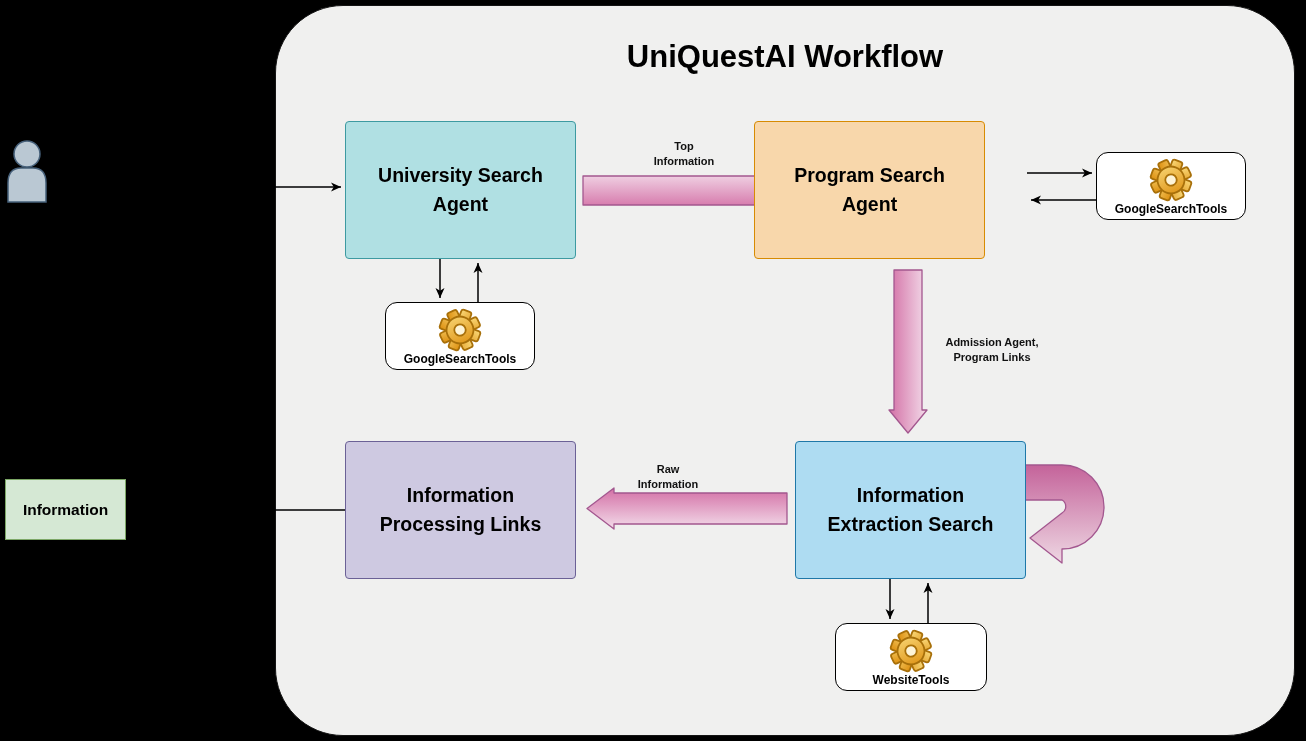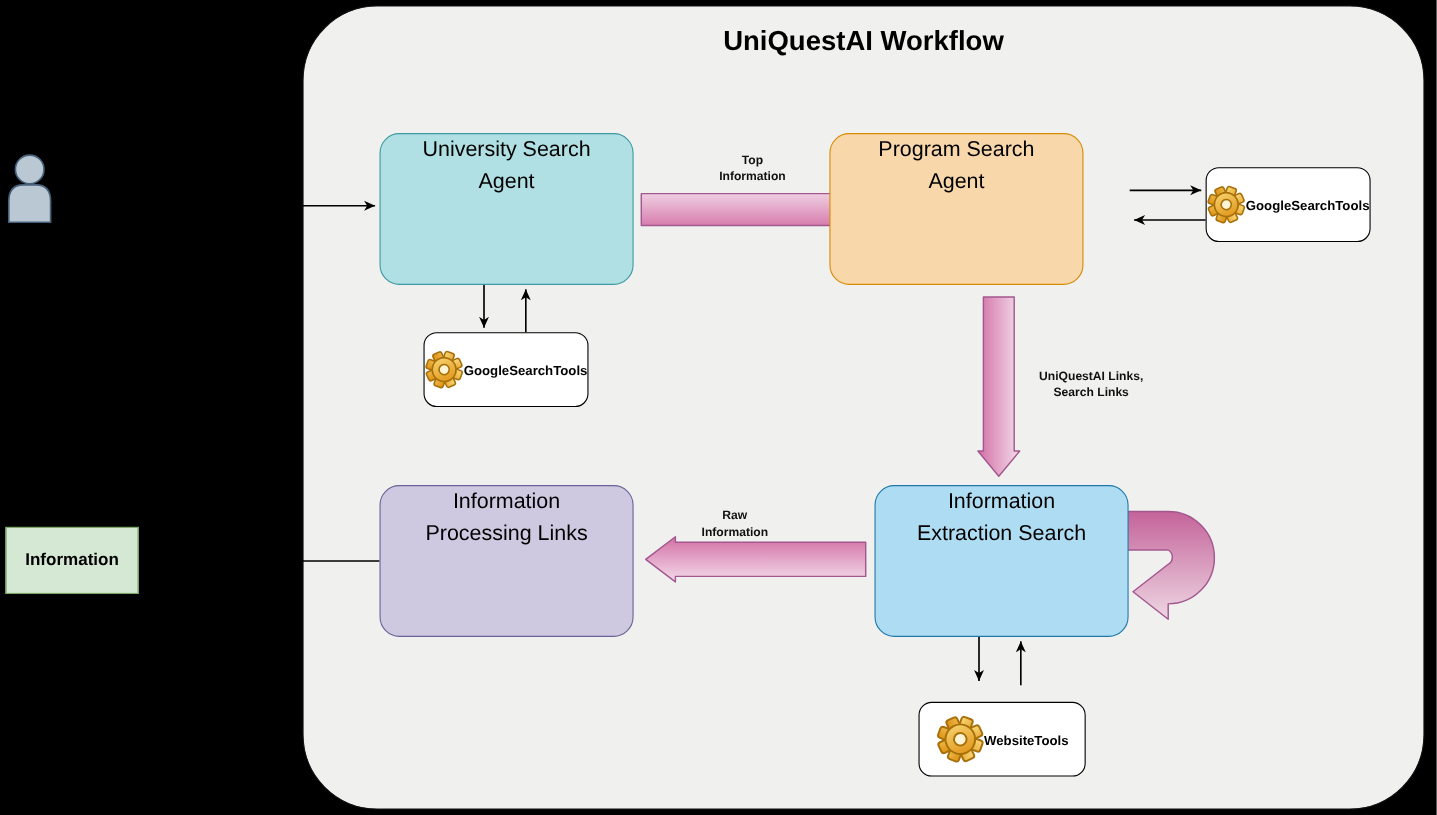--- a/index.html
+++ b/index.html
@@ -8,41 +8,41 @@
     background:#000;
     font-family:"Liberation Sans", sans-serif;
   }
   #canvas{
     position:absolute;left:275px;top:5px;width:1020px;height:731px;
     background:#f0f0ef;border:1.5px solid #141414;border-radius:68px;
     box-sizing:border-box;z-index:0;
   }
   #overlay{position:absolute;left:0;top:0;width:1306px;height:741px;z-index:1;}
   .title{
-    position:absolute;left:275px;top:23px;width:1020px;text-align:center;
-    font-size:25px;font-weight:bold;color:#000;z-index:2;
+    position:absolute;left:275px;top:39px;width:1020px;text-align:center;
+    font-size:31px;font-weight:bold;color:#000;z-index:2;
   }
   .agent{
     position:absolute;width:231px;height:138px;box-sizing:border-box;
-    border:1.6px solid;border-radius:18px;display:flex;justify-content:center;
-    text-align:center;font-size:19.5px;font-weight:normal;color:#000;line-height:1.5;z-index:2;
+    border:1.6px solid;border-radius:4px;display:flex;align-items:center;justify-content:center;
+    text-align:center;font-size:19.5px;font-weight:bold;color:#000;line-height:1.5;z-index:2;
   }
   .agent.university{left:345px;top:121px;background:#b0e0e3;border-color:#3d9aa1;}
   .agent.program{left:754px;top:121px;background:#f8d7ab;border-color:#d78b02;}
   .agent.extraction{left:795px;top:441px;background:#aedcf2;border-color:#1f78a8;}
   .agent.processing{left:345px;top:441px;background:#cec9e1;border-color:#6b6196;}
   .tool-box{
     position:absolute;width:150px;height:68px;box-sizing:border-box;background:#fff;
-    border:1.6px solid #000;border-radius:12px;display:flex;flex-direction:row;
+    border:1.6px solid #000;border-radius:12px;display:flex;flex-direction:column;
     align-items:center;justify-content:center;z-index:2;
   }
   .tool-box .tool-label{font-size:12px;font-weight:600;color:#000;line-height:1;margin-top:1px;}
   .tool-box.g-left{left:385px;top:302px;}
   .tool-box.g-right{left:1096px;top:152px;}
-  .tool-box.website{left:835px;top:638px;width:152px;}
+  .tool-box.website{left:835px;top:623px;width:152px;}
   .info-box{
     position:absolute;left:5px;top:479px;width:121px;height:61px;box-sizing:border-box;
     background:#d5e8d4;border:1.6px solid #7ca766;display:flex;align-items:center;justify-content:center;
     font-size:15.5px;font-weight:bold;color:#000;z-index:2;
   }
   .edge-label{
     position:absolute;text-align:center;font-size:11px;font-weight:700;color:#111;
     line-height:1.35;z-index:2;
   }
   .edge-label.top-univ{left:614px;top:139px;width:140px;}
@@ -186,19 +186,19 @@
 
 <div class="info-box">
   <span>Information</span>
 </div>
 
 <div class="edge-label top-univ">
   <span>Top</span><br>
   <span>Information</span>
 </div>
 <div class="edge-label admission">
-  <span>UniQuestAI Links,</span><br>
-  <span>Search Links</span>
+  <span>Admission Agent,</span><br>
+  <span>Program Links</span>
 </div>
 <div class="edge-label raw">
   <span>Raw</span><br>
   <span>Information</span>
 </div>
 
 </body></html>

